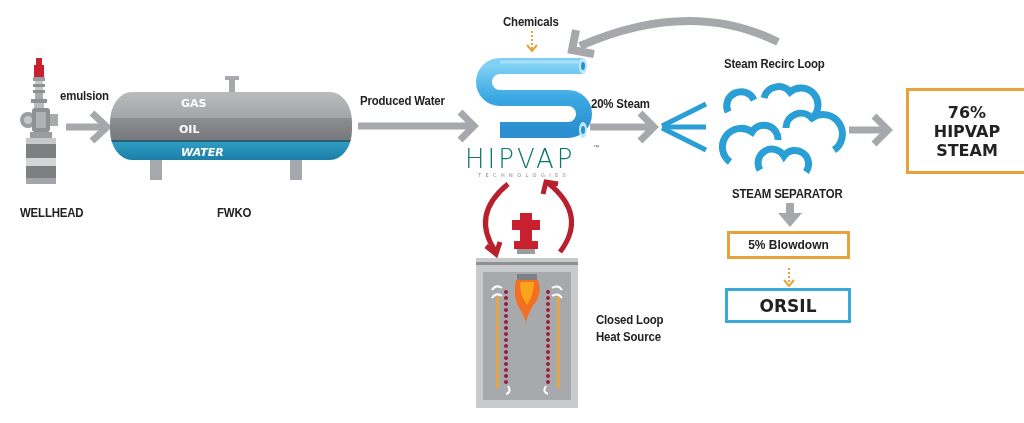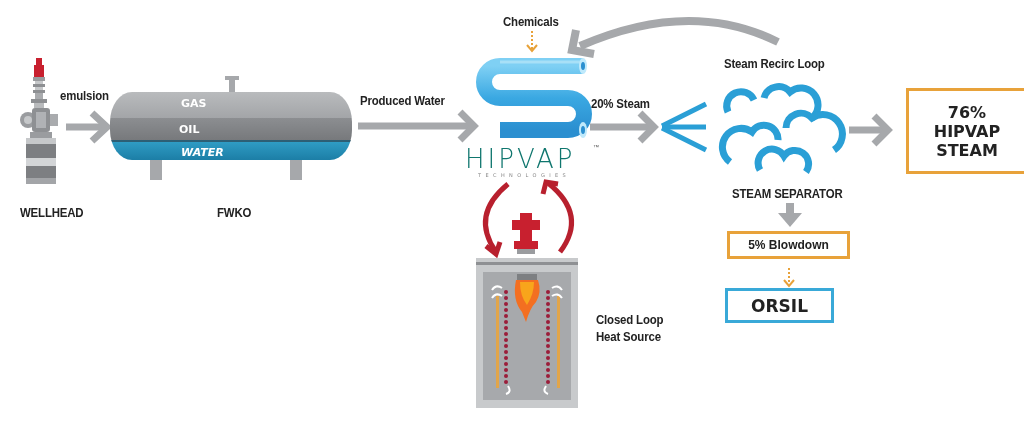--- a/index.html
+++ b/index.html
@@ -10,21 +10,21 @@
   .lbl { position: absolute; color: #222; font-family: "Liberation Sans", sans-serif;
          font-size: 13px; font-weight: bold; letter-spacing: -0.2px; white-space: nowrap; }
   .lbl-cond { transform: scaleX(0.88); transform-origin: left center; }
   .box { position: absolute; box-sizing: border-box; display: flex; align-items: center;
          justify-content: center; text-align: center; background: #fff; color: #222;
          font-family: "DejaVu Sans", sans-serif; }
   .quality { left: 906px; top: 88px; width: 122px; height: 86px; border: 3px solid #e8a23a;
              font-size: 16px; font-weight: bold; line-height: 19px; }
   .blowdown { left: 727px; top: 231px; width: 123px; height: 28px; border: 3px solid #e8a23a;
               font-size: 12px; font-weight: bold; font-family: "Liberation Sans", sans-serif; }
-  .orsil { left: 725px; top: 288px; width: 109px; height: 35px; border: 3px solid #39a9d8;
+  .orsil { left: 725px; top: 288px; width: 126px; height: 35px; border: 3px solid #39a9d8;
            font-size: 17px; font-weight: bold; }
   .tank-txt { position: absolute; color: #fff; font-size: 11px; font-weight: bold;
               font-family: "DejaVu Sans", sans-serif; text-align: left; width: 100px; }
   .hipvap { position: absolute; left: 465px; top: 144px; font-family: "DejaVu Sans", sans-serif;
             font-size: 26px; letter-spacing: 3px; color: #0f766e; font-weight: 200; }
   .hipvap-tm { position: absolute; left: 593px; top: 144px; font-size: 6px; color: #555; }
   .tech { position: absolute; left: 478px; top: 172px; font-size: 5px; letter-spacing: 4.4px; color: #888;
           font-family: "DejaVu Sans", sans-serif; }
 </style>
 </head>

